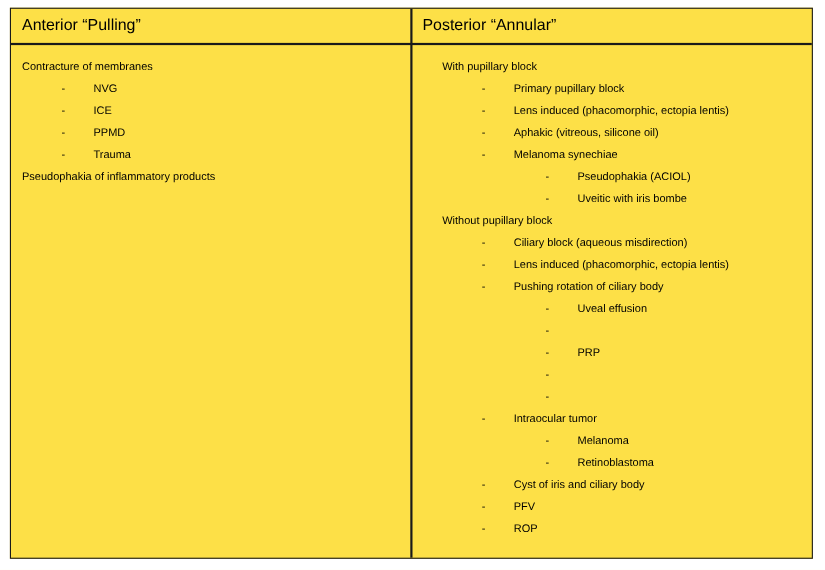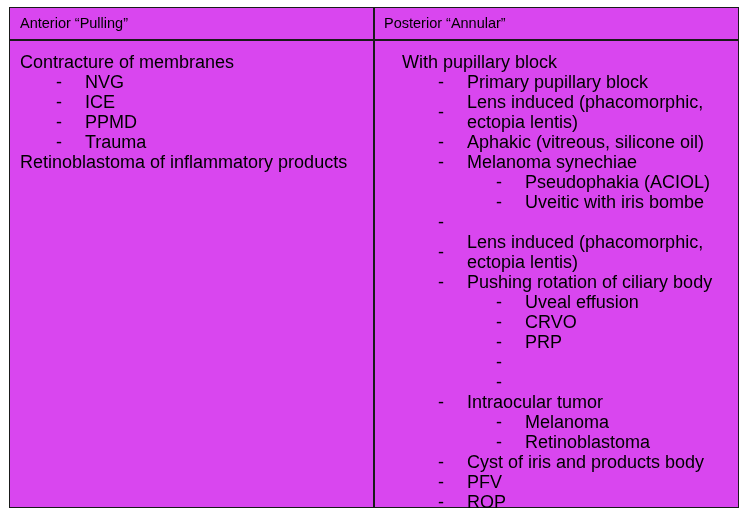--- a/index.html
+++ b/index.html
@@ -25,21 +25,21 @@
 
   
   .table {
     position: absolute;
     left: 9px;
     top: 7px;
     width: 730px;
     height: 501px;
     box-sizing: border-box;
     border: 1.5px solid #1a1a1a;
-    background: #d946ef;
+    background: #fde047;
   }
 
   
   .col-divider {
     position: absolute;
     left: 363px;
     top: 0;
     width: 1.5px;
     height: 100%;
     background: #1a1a1a;
@@ -73,21 +73,21 @@
   }
 
   .body-inner {
     padding: 12px 6px 0 10px;
   }
 
   
   .row {
     display: flex;
     align-items: center;
-    font-size: 18px;
+    font-size: 10px;
     line-height: 20px;
     white-space: normal;
   }
   .row .dash {
     flex: 0 0 auto;
     text-align: left;
   }
   .row .txt {
     flex: 1 1 auto;
   }
@@ -134,21 +134,21 @@
           </div>
           <div class="row lvl1">
             <span class="dash">-</span>
             <span class="txt">PPMD</span>
           </div>
           <div class="row lvl1">
             <span class="dash">-</span>
             <span class="txt">Trauma</span>
           </div>
           <div class="row lvl0">
-            <span class="txt">Retinoblastoma of inflammatory products</span>
+            <span class="txt">Pseudophakia of inflammatory products</span>
           </div>
         </div>
     </div>
 
     <div class="cell cell-body-right">
       <div class="body-inner" id="list-posterior">
           <div class="row lvl0">
             <span class="txt">With pupillary block</span>
           </div>
           <div class="row lvl1">
@@ -168,38 +168,41 @@
             <span class="txt">Melanoma synechiae</span>
           </div>
           <div class="row lvl2">
             <span class="dash">-</span>
             <span class="txt">Pseudophakia (ACIOL)</span>
           </div>
           <div class="row lvl2">
             <span class="dash">-</span>
             <span class="txt">Uveitic with iris bombe</span>
           </div>
-          <div class="row lvl1">
-            <span class="dash">-</span>
+          <div class="row lvl0">
+            <span class="txt">Without pupillary block</span>
+          </div>
+          <div class="row lvl1">
+            <span class="dash">-</span>
+            <span class="txt">Ciliary block (aqueous misdirection)</span>
           </div>
           <div class="row lvl1">
             <span class="dash">-</span>
             <span class="txt">Lens induced (phacomorphic, ectopia lentis)</span>
           </div>
           <div class="row lvl1">
             <span class="dash">-</span>
             <span class="txt">Pushing rotation of ciliary body</span>
           </div>
           <div class="row lvl2">
             <span class="dash">-</span>
             <span class="txt">Uveal effusion</span>
           </div>
           <div class="row lvl2">
             <span class="dash">-</span>
-            <span class="txt">CRVO</span>
           </div>
           <div class="row lvl2">
             <span class="dash">-</span>
             <span class="txt">PRP</span>
           </div>
           <div class="row lvl2">
             <span class="dash">-</span>
           </div>
           <div class="row lvl2">
             <span class="dash">-</span>
@@ -211,21 +214,21 @@
           <div class="row lvl2">
             <span class="dash">-</span>
             <span class="txt">Melanoma</span>
           </div>
           <div class="row lvl2">
             <span class="dash">-</span>
             <span class="txt">Retinoblastoma</span>
           </div>
           <div class="row lvl1">
             <span class="dash">-</span>
-            <span class="txt">Cyst of iris and products body</span>
+            <span class="txt">Cyst of iris and ciliary body</span>
           </div>
           <div class="row lvl1">
             <span class="dash">-</span>
             <span class="txt">PFV</span>
           </div>
           <div class="row lvl1">
             <span class="dash">-</span>
             <span class="txt">ROP</span>
           </div>
         </div>

